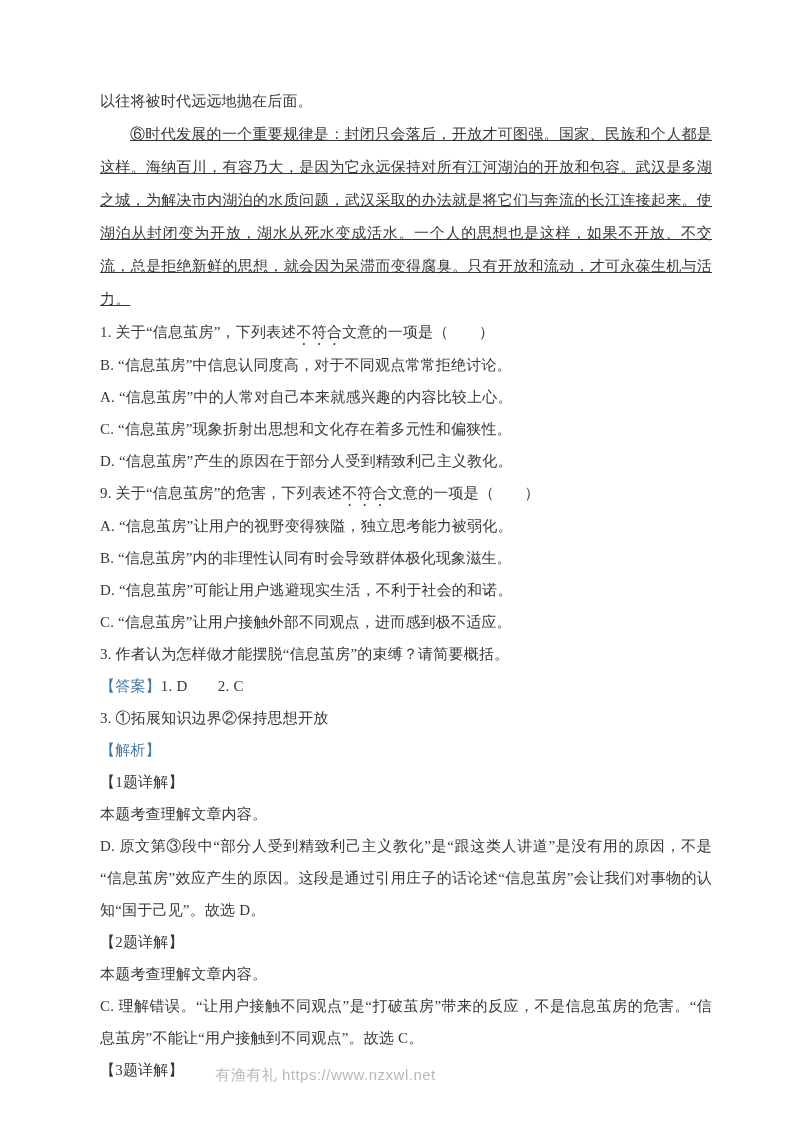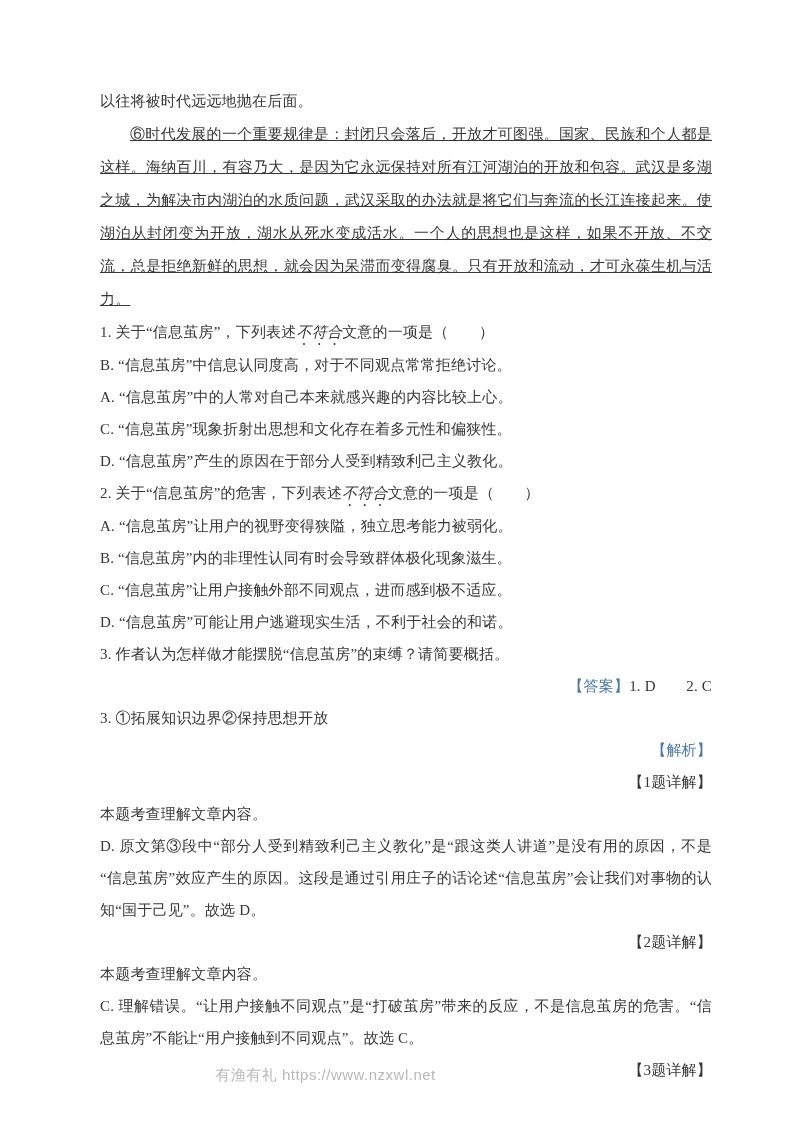--- a/index.html
+++ b/index.html
@@ -39,26 +39,25 @@
   .jline {
     line-height: 32px;
     text-align: justify;
   }
   .emph {
     -webkit-text-emphasis: filled dot #373737;
     -webkit-text-emphasis-position: under;
     -webkit-text-emphasis-position: under right;
     text-emphasis: filled dot #373737;
     text-emphasis-position: under right;
-    font-style: italic;
   }
   .blue-label {
     color: #4a7aa0;
   }
-  .outdent { margin-left: -12px; text-align: right; }
+  .outdent { margin-left: -12px; }
   .footer {
     position: absolute;
     top: 1066px;
     left: 0;
     width: 651px;
     text-align: center;
     font-family: "Liberation Sans", "DejaVu Sans", sans-serif;
     font-size: 15px;
     color: #b9b9b9;
     letter-spacing: 0.5px;
@@ -73,25 +72,25 @@
     <p class="cont-line">以往将被时代远远地抛在后面。</p>
 
     <p class="para indent">⑥时代发展的一个重要规律是：封闭只会落后，开放才可图强。国家、民族和个人都是这样。海纳百川，有容乃大，是因为它永远保持对所有江河湖泊的开放和包容。武汉是多湖之城，为解决市内湖泊的水质问题，武汉采取的办法就是将它们与奔流的长江连接起来。使湖泊从封闭变为开放，湖水从死水变成活水。一个人的思想也是这样，如果不开放、不交流，总是拒绝新鲜的思想，就会因为呆滞而变得腐臭。只有开放和流动，才可永葆生机与活力。</p>
 
     <p class="line"><span>1. 关于“信息茧房”，下列表述</span><span class="emph">不符合</span><span>文意的一项是（　　）</span></p>
     <p class="line">B. “信息茧房”中信息认同度高，对于不同观点常常拒绝讨论。</p>
     <p class="line">A. “信息茧房”中的人常对自己本来就感兴趣的内容比较上心。</p>
     <p class="line">C. “信息茧房”现象折射出思想和文化存在着多元性和偏狭性。</p>
     <p class="line">D. “信息茧房”产生的原因在于部分人受到精致利己主义教化。</p>
 
-    <p class="line"><span>2. 关于“信息茧房”的危害，下列表述</span><span class="emph">不符合</span><span>文意的一项是（　　）</span></p>
+    <p class="line"><span>9. 关于“信息茧房”的危害，下列表述</span><span class="emph">不符合</span><span>文意的一项是（　　）</span></p>
     <p class="line">A. “信息茧房”让用户的视野变得狭隘，独立思考能力被弱化。</p>
     <p class="line">B. “信息茧房”内的非理性认同有时会导致群体极化现象滋生。</p>
+    <p class="line">D. “信息茧房”可能让用户逃避现实生活，不利于社会的和诺。</p>
     <p class="line">C. “信息茧房”让用户接触外部不同观点，进而感到极不适应。</p>
-    <p class="line">D. “信息茧房”可能让用户逃避现实生活，不利于社会的和诺。</p>
 
     <p class="line">3. 作者认为怎样做才能摆脱“信息茧房”的束缚？请简要概括。</p>
 
     <p class="line outdent"><span class="blue-label">【答案】</span><span>1. D　　2. C</span></p>
     <p class="line">3. ①拓展知识边界②保持思想开放</p>
 
     <p class="line outdent blue-label">【解析】</p>
 
     <p class="line outdent">【1题详解】</p>
     <p class="line">本题考查理解文章内容。</p>

